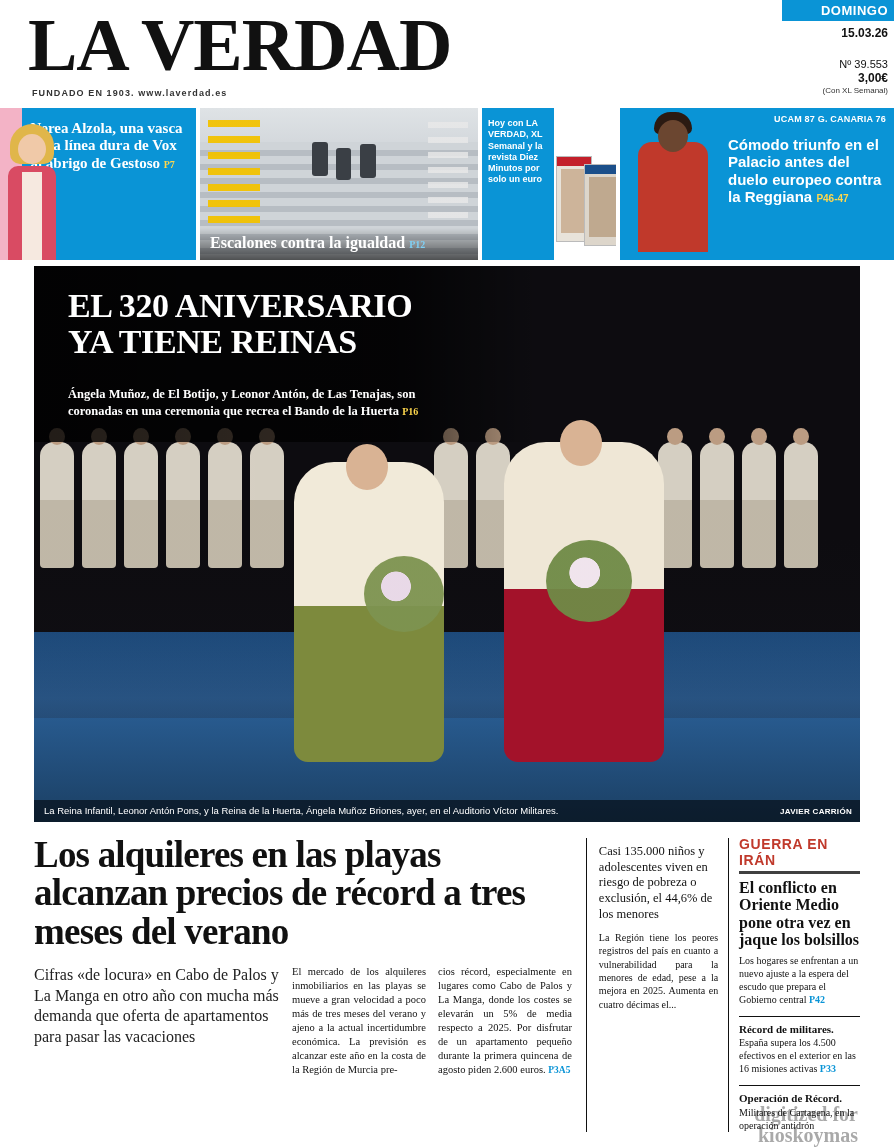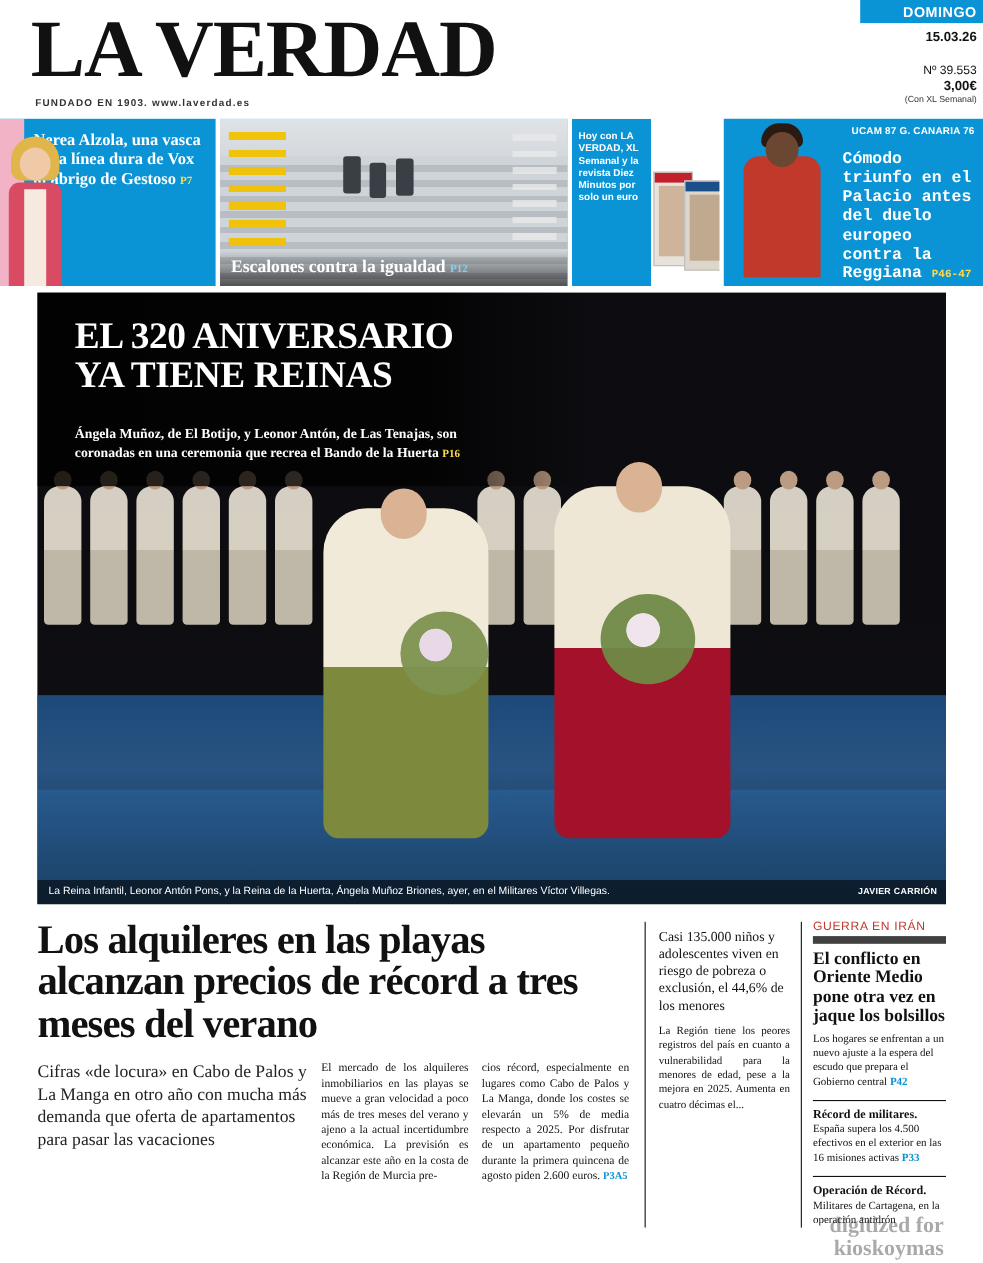--- a/index.html
+++ b/index.html
@@ -116,21 +116,21 @@
     line-height: 1.16;
     padding: 12px 8px 0 8px;
   }
   .pg {
     color: #ffd84d;
     font-size: 10px;
     font-weight: bold;
   }
   .pg-dark { color: #0a94d6; }
 
-  .t2 { width: 316px; background: #7dd3fc; }
+  .t2 { width: 278px; background: #15803d; }
   .t2 .photo {
     position: absolute; inset: 0;
     background:
       linear-gradient(180deg,#dfe3e6 0%, #c9ced3 45%, #9aa3ab 100%);
   }
   .t2 .stairs {
     position: absolute; left: 0; right: 0; bottom: 0; height: 118px;
     background: repeating-linear-gradient(180deg,#cfd4d8 0 8px,#b7bdc3 8px 14px);
   }
   .t2 .rail {
@@ -188,21 +188,21 @@
     background: linear-gradient(180deg,#0a94d6 0%, #0a94d6 100%);
     overflow: hidden;
   }
   .t4 .player-body { position: absolute; left: 18px; top: 34px; width: 70px; height: 110px; background: #c0392b; border-radius: 14px 14px 0 0; }
   .t4 .player-head { position: absolute; left: 38px; top: 12px; width: 30px; height: 32px; background: #6b4630; border-radius: 50%; }
   .t4 .player-hair { position: absolute; left: 34px; top: 4px; width: 38px; height: 22px; background: #2b1a12; border-radius: 18px 18px 6px 6px; }
   .t4 .txt {
     flex: 1;
     padding: 28px 10px 0 4px;
     color: #fff;
-    font-family: Liberation Mono, monospace;
+    font-family: Liberation Sans, sans-serif;
     font-weight: bold;
     font-size: 15px;
     line-height: 1.16;
   }
   .scoreline {
     position: absolute;
     right: 8px; top: 6px;
     color: #fff;
     font-size: 9px;
     font-weight: bold;
@@ -348,24 +348,24 @@
     margin-top: 9px;
     font-family: "Liberation Serif", serif;
     font-size: 10px;
     line-height: 1.33;
     text-align: justify;
     color: #111;
   }
 
   .kicker {
     color: #c0392b;
-    font-size: 11px;
-    font-weight: normal;
+    font-size: 14px;
+    font-weight: bold;
     letter-spacing: .6px;
-    border-bottom: 7px solid #404040;
+    border-bottom: 3px solid #404040;
     padding-bottom: 3px;
     margin-bottom: 5px;
   }
   .right-head {
     font-family: "Liberation Serif", serif;
     font-weight: bold;
     font-size: 16px;
     line-height: 1.08;
     color: #111;
   }
@@ -506,21 +506,21 @@
         <div>EL 320 ANIVERSARIO</div>
         <div>YA TIENE REINAS</div>
       </div>
       <div class="hero-sub">
         <span>Ángela Muñoz, de El Botijo, y Leonor Antón, de Las Tenajas, son coronadas en una ceremonia que recrea el Bando de la Huerta</span>
         <span class="pg">P16</span>
       </div>
     </div>
 
     <div class="photo-caption">
-      <span>La Reina Infantil, Leonor Antón Pons, y la Reina de la Huerta, Ángela Muñoz Briones, ayer, en el Militares Víctor Villegas.</span>
+      <span>La Reina Infantil, Leonor Antón Pons, y la Reina de la Huerta, Ángela Muñoz Briones, ayer, en el Auditorio Víctor Militares.</span>
       <span class="credit">JAVIER CARRIÓN</span>
     </div>
   </div>
 
   <div class="lower">
 
     <div class="col-main">
       <div class="lead-head">Los alquileres en las playas alcanzan precios de récord a tres meses del verano</div>
       <div class="lead-cols">
         <div class="lead-sub">Cifras «de locura» en Cabo de Palos y La Manga en otro año con mucha más demanda que oferta de apartamentos para pasar las vacaciones</div>

